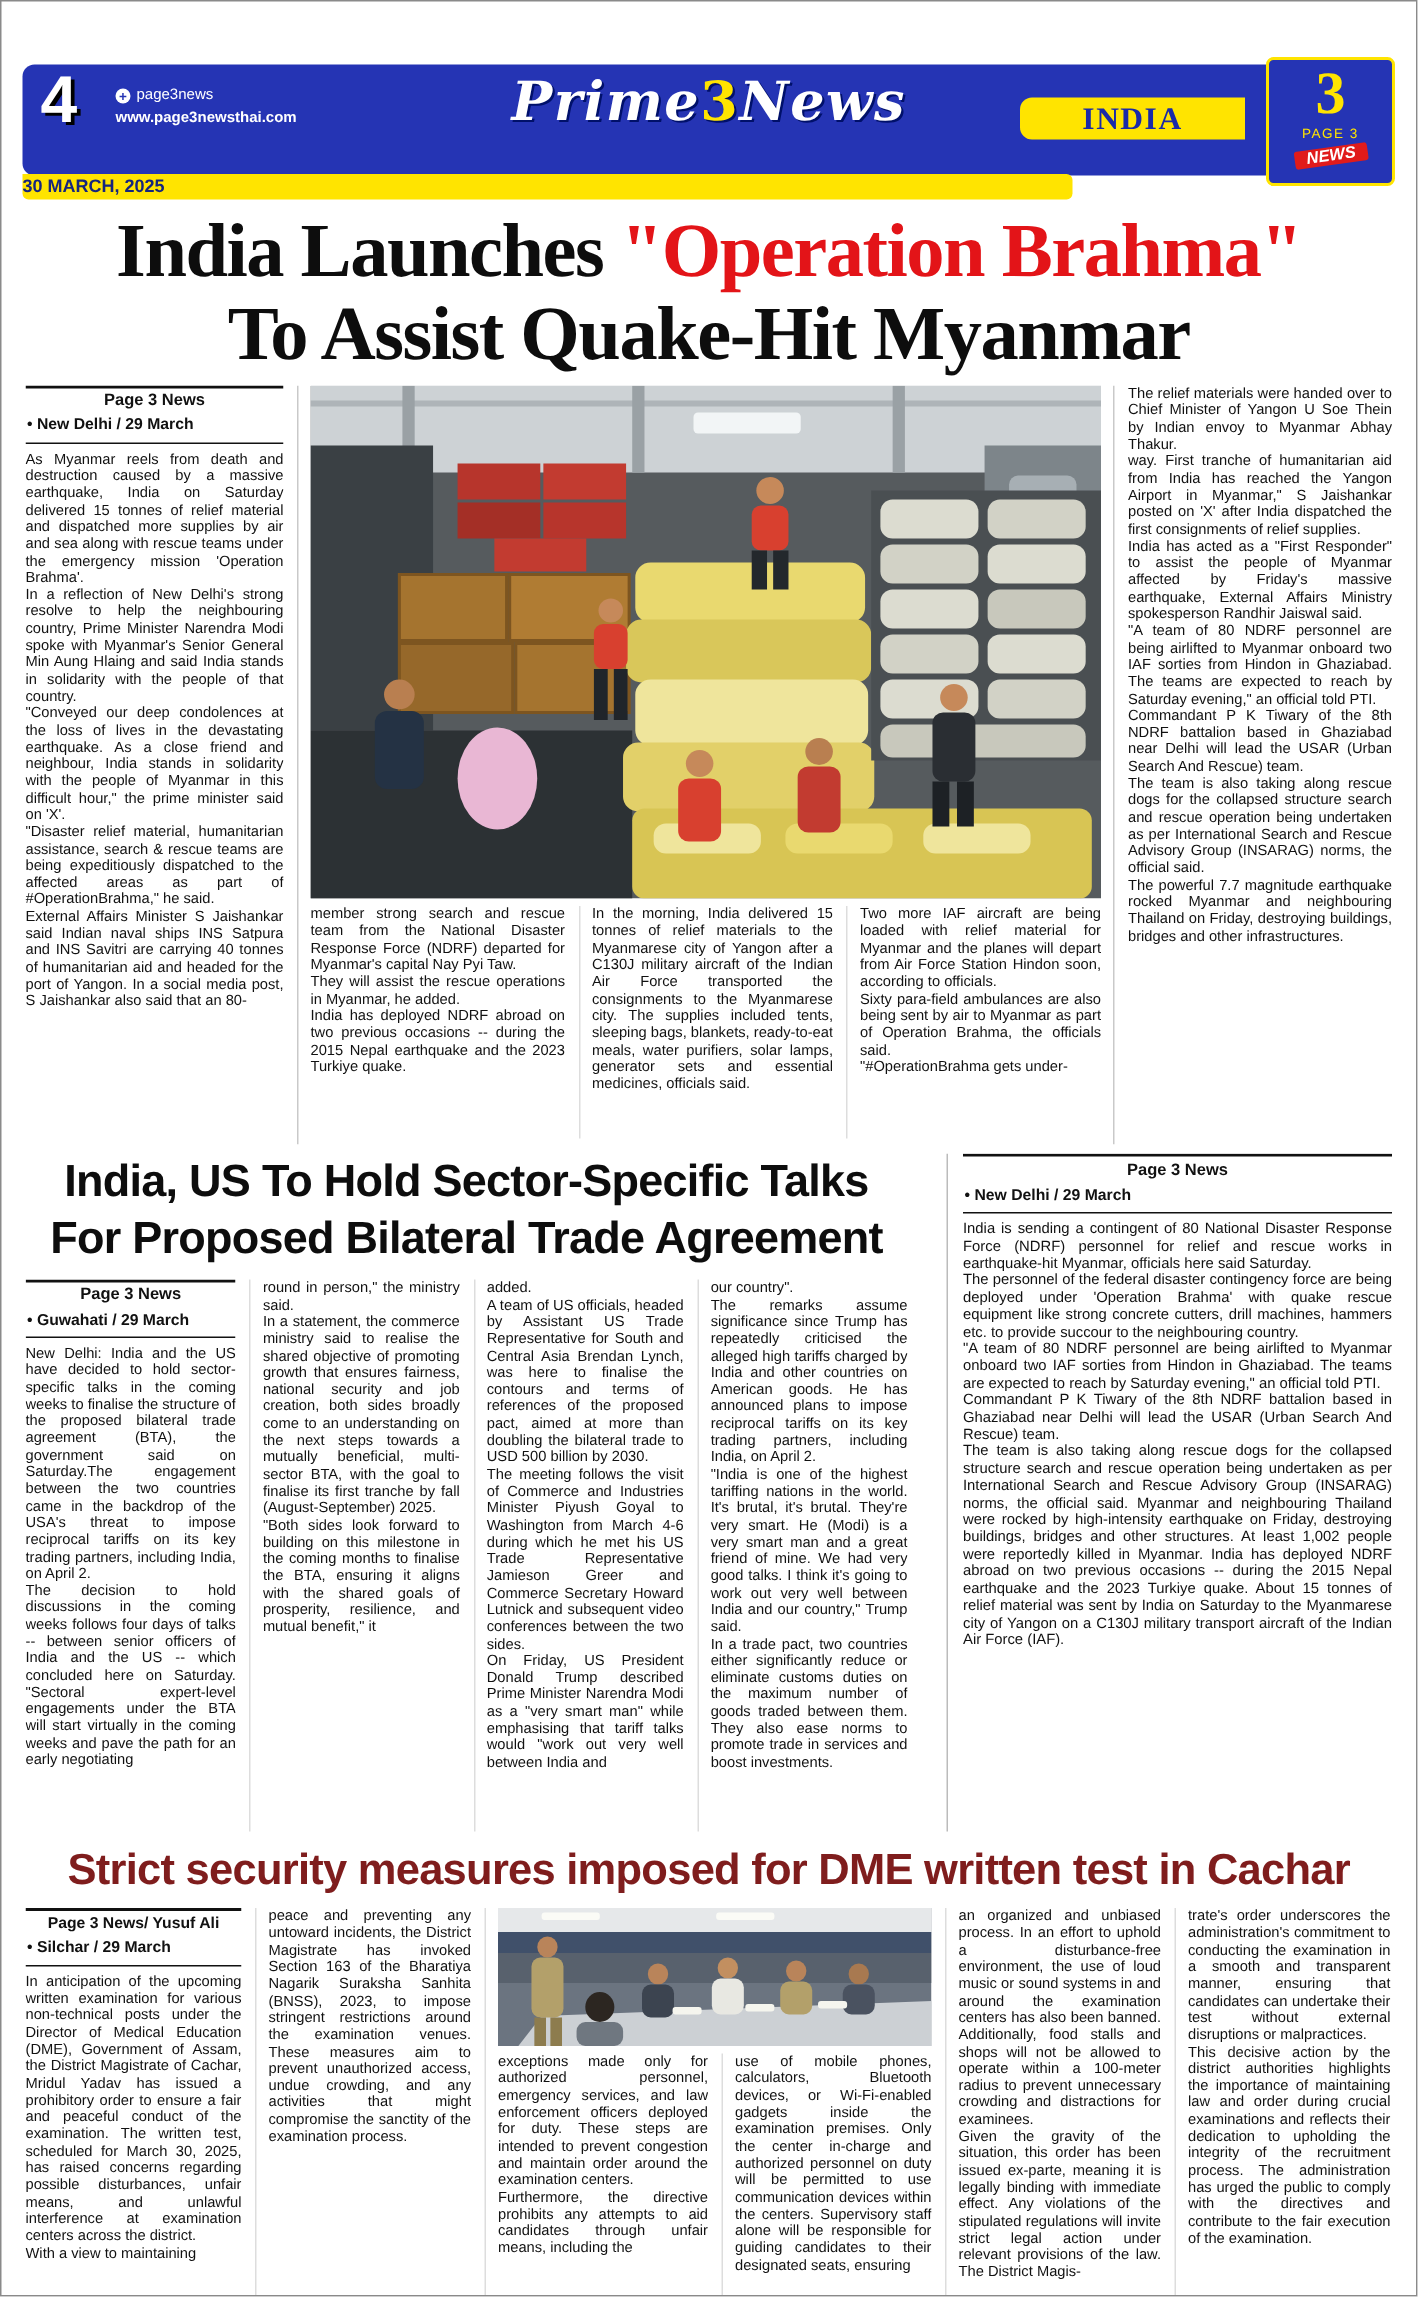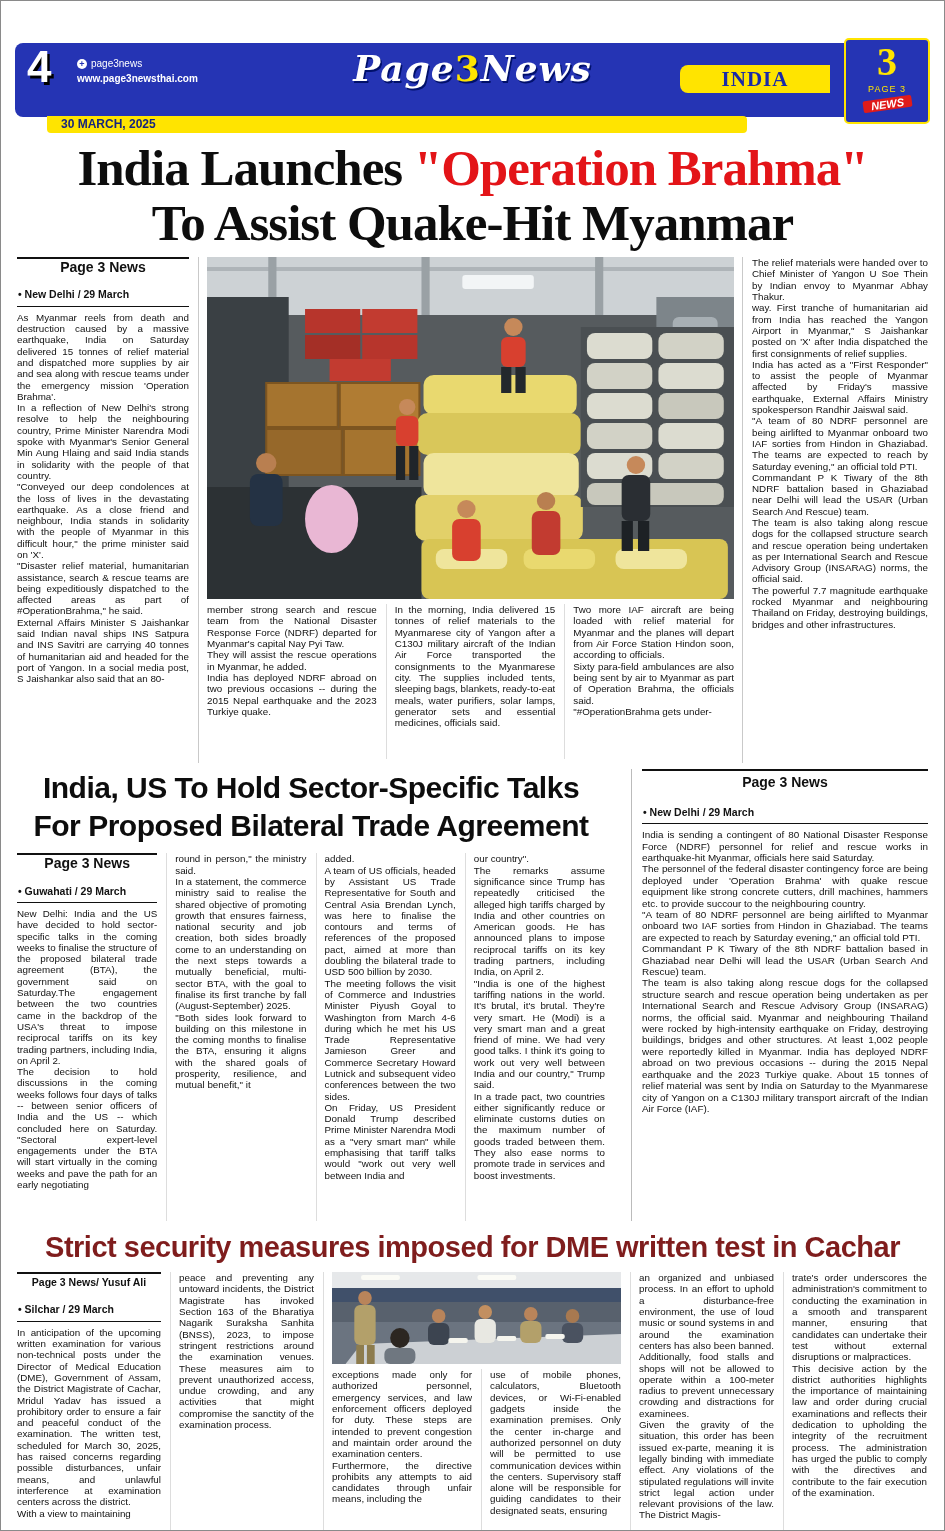--- a/index.html
+++ b/index.html
@@ -20,31 +20,31 @@
     font-family:"DejaVu Serif", serif; font-weight:700; font-style:italic; font-size:36px; letter-spacing:1px;
     text-shadow:1.5px 1.5px 0 #00106a; }
   .masthead .digit { color:#ffe400; font-style:normal; }
   .india-tab { position:absolute; right:100px; top:22px; width:150px; height:28px; background:#ffe400; border-radius:8px 0 0 8px;
     color:#1a2aa8; font-family:"Liberation Serif", serif; font-weight:700; font-size:21px; text-align:center; line-height:28px; letter-spacing:1px; }
   .logo-box { position:absolute; right:0; top:-5px; width:86px; height:86px; background:#2534b4; border:2px solid #ffe400; border-radius:5px; box-sizing:border-box; text-align:center; }
   .logo-digit { color:#ffe400; font-weight:700; font-size:40px; line-height:44px; font-family:"Liberation Serif", serif; }
   .logo-caption { color:#ffe400; font-size:9px; font-weight:400; letter-spacing:1px; }
   .logo-ribbon { display:inline-block; margin-top:3px; background:#e01b1b; color:#fff; font-style:italic; font-weight:700; font-size:11px; padding:0 8px; transform:rotate(-8deg); border-radius:2px; }
   .date-strip { position:absolute; left:0; bottom:-14px; width:700px; height:17px; background:#ffe400; border-radius:0 4px 4px 4px;
-    color:#16257e; font-weight:700; font-size:12px; line-height:17px; padding-left:14px; box-sizing:border-box;margin-left:32px; }
+    color:#16257e; font-weight:700; font-size:12px; line-height:17px; box-sizing:border-box; }
   
   .hl1 { font-family:"Liberation Serif", serif; font-weight:700; font-size:51px; line-height:1.08;
     text-align:center; margin:22px 10px 6px; letter-spacing:-1px; color:#0d0d0d; }
   .hl1 .red { color:#e31418; }
   
   .body-text { font-size:9.8px; line-height:11.3px; text-align:justify; }
   .body-text p.para { margin:0; }
   .byline { border-top:2px solid #111; border-bottom:1.5px solid #111; padding:3px 1px 5px; margin-bottom:5px; }
-  .byline .src { text-align:center; font-weight:700; font-size:14px; }
-  .byline .dl { font-weight:700; font-size:10.5px; margin-top:16px; }
+  .byline .src { text-align:center; font-weight:700; font-size:11px; }
+  .byline .dl { font-weight:700; font-size:10.5px; margin-top:5px; }
   
   .sec1 { display:grid; grid-template-columns:172px 1fr 176px; column-gap:9px; margin:6px 16px 0; height:506px; overflow:hidden; }
   .sec1-col { overflow:hidden; }
   .sec1-mid { border-left:1px solid #c9c9c9; border-right:1px solid #c9c9c9; padding:0 8px; overflow:hidden; }
   .photo1 { width:100%; height:342px; display:block; }
   .mid-cols { display:grid; grid-template-columns:repeat(3,1fr); column-gap:9px; margin-top:5px; height:155px; }
   .mid-cols .mcol { overflow:hidden; }
   .mid-cols .mcol + .mcol { border-left:1px solid #ddd; padding-left:8px; }
   
   .sec2 { display:grid; grid-template-columns:588px 1fr; column-gap:12px; margin:6px 16px 0; height:452px; overflow:hidden;gap:26px; }
@@ -75,21 +75,21 @@
   <div class="header">
     <div class="header-blue"></div>
     <div class="page-num">4</div>
     <div class="site-info">
       <div class="row">
         <span class="soc-icon">+</span>
         <span>page3news</span>
       </div>
       <div class="row site-url">www.page3newsthai.com</div>
     </div>
-    <div class="masthead"><span>Page</span><span class="digit">3</span><span>News</span></div>
+    <div class="masthead"><span>Prime</span><span class="digit">3</span><span>News</span></div>
     <div class="india-tab">INDIA</div>
     <div class="logo-box">
       <div class="logo-digit">3</div>
       <div class="logo-caption">PAGE 3</div>
       <div class="logo-ribbon">NEWS</div>
     </div>
     <div class="date-strip">30 MARCH, 2025</div>
   </div>
 
   <h1 class="hl1"><span>India Launches </span><span class="red">"Operation Brahma"</span><br><span>To Assist Quake-Hit Myanmar</span></h1>

